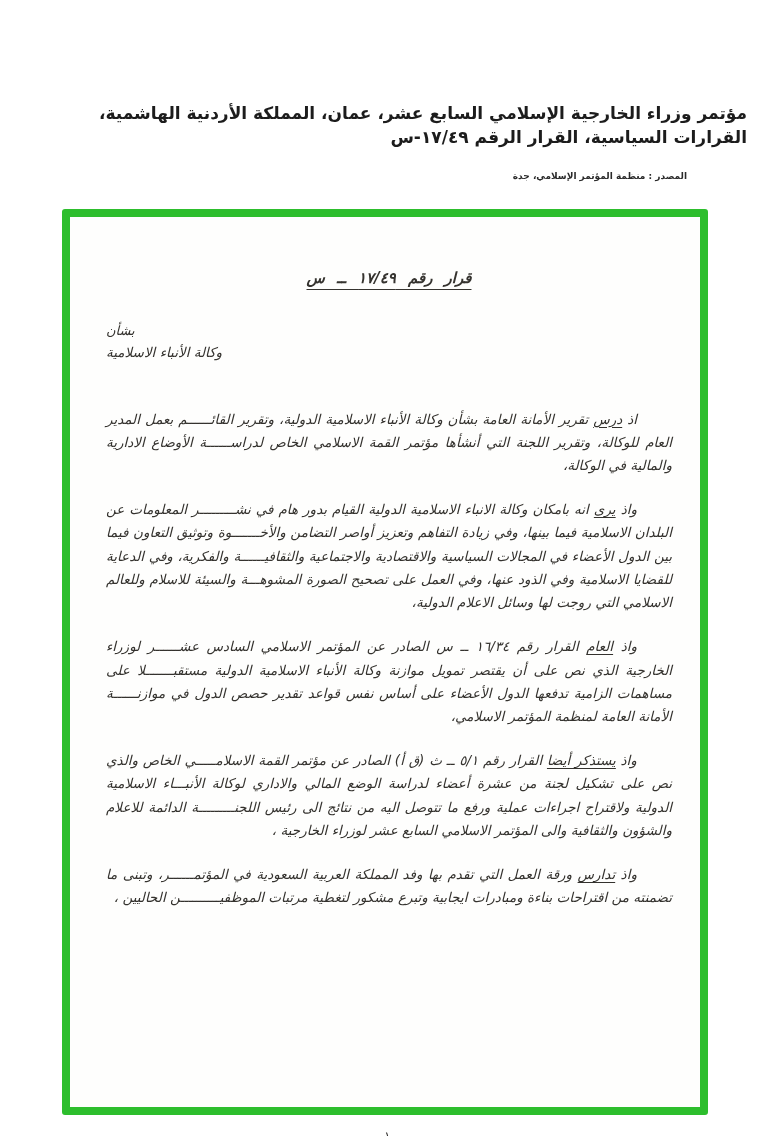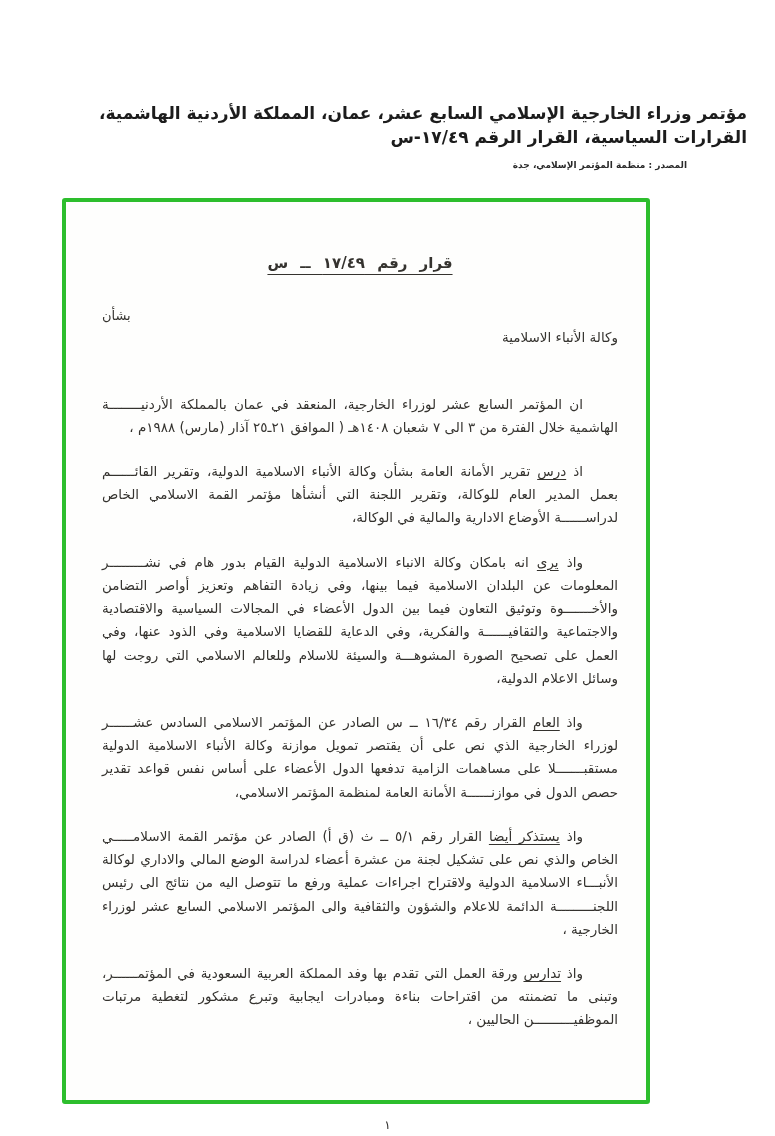--- a/index.html
+++ b/index.html
@@ -24,35 +24,36 @@
   }
   .header .line1 {
     font-size: 17px;
     font-weight: bold;
     letter-spacing: 0;
     line-height: 1.4;
   }
   .header .line2 {
     font-size: 9px;
     font-weight: bold;
-    margin-top: 10px;
+    margin-top: 21px;
     padding-left: 0;
     padding-right: 60px;
     color: #2a2a2a;
   }
   
   .scan-frame {
     box-sizing: border-box;
     margin: 28px 0 0 62px;
-    width: 588px;
+    width: 646px;
     height: 906px;
-    border: 4px solid #a21caf;
+    border: 8px solid #a21caf;
     border-radius: 3px;
     background: #fefefd;
     overflow: hidden;
+    font-style: italic;
   }
   .doc {
     direction: rtl;
     padding: 52px 28px 20px 36px;
     color: #2e2d2b;
   }
   .doc-title {
     text-align: center;
     font-size: 15px;
     font-weight: bold;
@@ -62,21 +63,21 @@
     margin: 0 0 36px 0;
     color: #35332f;
   }
   .doc-subject-label {
     text-align: left;
     font-size: 13px;
     margin: 0 0 6px 0;
     color: #35332f;
   }
   .doc-subject {
-    text-align: right;
+    text-align: left;
     font-size: 13.5px;
     margin: 0 0 48px 0;
     color: #35332f;
   }
   .para {
     font-size: 13.5px;
     line-height: 1.72;
     text-align: justify;
     text-indent: 2.6em;
     margin: 0 0 21px 0;
@@ -103,21 +104,20 @@
     <div class="line2">المصدر :  منظمة المؤتمر الإسلامي، جدة</div>
   </div>
 
   <div class="scan-frame" style="border-color: rgb(45, 190, 45);">
     <div class="doc">
 
       <div class="doc-title">قرار رقم ١٧/٤٩ ــ س</div>
       <div class="doc-subject-label">بشأن</div>
       <div class="doc-subject">وكالة الأنباء الاسلامية</div>
 
-      <p class="para"><span></span><span class="u"></span><span>ان المؤتمر السابع عشر لوزراء الخارجية، المنعقد في عمان بالمملكة الأردنيــــــــة الهاشمية خلال الفترة من ٣ الى ٧ شعبان ١٤٠٨هـ ( الموافق ٢١ـ٢٥ آذار (مارس) ١٩٨٨م ،</span></p>
 
       <p class="para"><span>اذ </span><span class="u">درس</span><span> تقرير الأمانة العامة بشأن وكالة الأنباء الاسلامية الدولية، وتقرير القائــــــم بعمل المدير العام للوكالة، وتقرير اللجنة التي أنشأها مؤتمر القمة الاسلامي الخاص لدراســــــة الأوضاع الادارية والمالية في الوكالة،</span></p>
 
 
       <p class="para"><span>واذ </span><span class="u">يرى</span><span> انه بامكان وكالة الانباء الاسلامية الدولية القيام بدور هام في نشـــــــــر المعلومات عن البلدان الاسلامية فيما بينها، وفي زيادة التفاهم وتعزيز أواصر التضامن والأخـــــــوة وتوثيق التعاون فيما بين الدول الأعضاء في المجالات السياسية والاقتصادية والاجتماعية والثقافيــــــة والفكرية، وفي الدعاية للقضايا الاسلامية وفي الذود عنها، وفي العمل على تصحيح الصورة المشوهـــة والسيئة للاسلام وللعالم الاسلامي التي روجت لها وسائل الاعلام الدولية،</span></p>
 
       <p class="para"><span>واذ </span><span class="u">العام</span><span> القرار رقم ١٦/٣٤ ــ س الصادر عن المؤتمر الاسلامي السادس عشــــــر لوزراء الخارجية الذي نص على أن يقتصر تمويل موازنة وكالة الأنباء الاسلامية الدولية مستقبـــــــلا على مساهمات الزامية تدفعها الدول الأعضاء على أساس نفس قواعد تقدير حصص الدول في موازنــــــة الأمانة العامة لمنظمة المؤتمر الاسلامي،</span></p>
 
       <p class="para"><span>واذ </span><span class="u">يستذكر أيضا</span><span> القرار رقم ٥/١ ــ ث (ق أ) الصادر عن مؤتمر القمة الاسلامـــــي الخاص والذي نص على تشكيل لجنة من عشرة أعضاء لدراسة الوضع المالي والاداري لوكالة الأنبـــاء الاسلامية الدولية ولاقتراح اجراءات عملية ورفع ما تتوصل اليه من نتائج الى رئيس اللجنـــــــــة الدائمة للاعلام والشؤون والثقافية والى المؤتمر الاسلامي السابع عشر لوزراء الخارجية ،</span></p>
 

